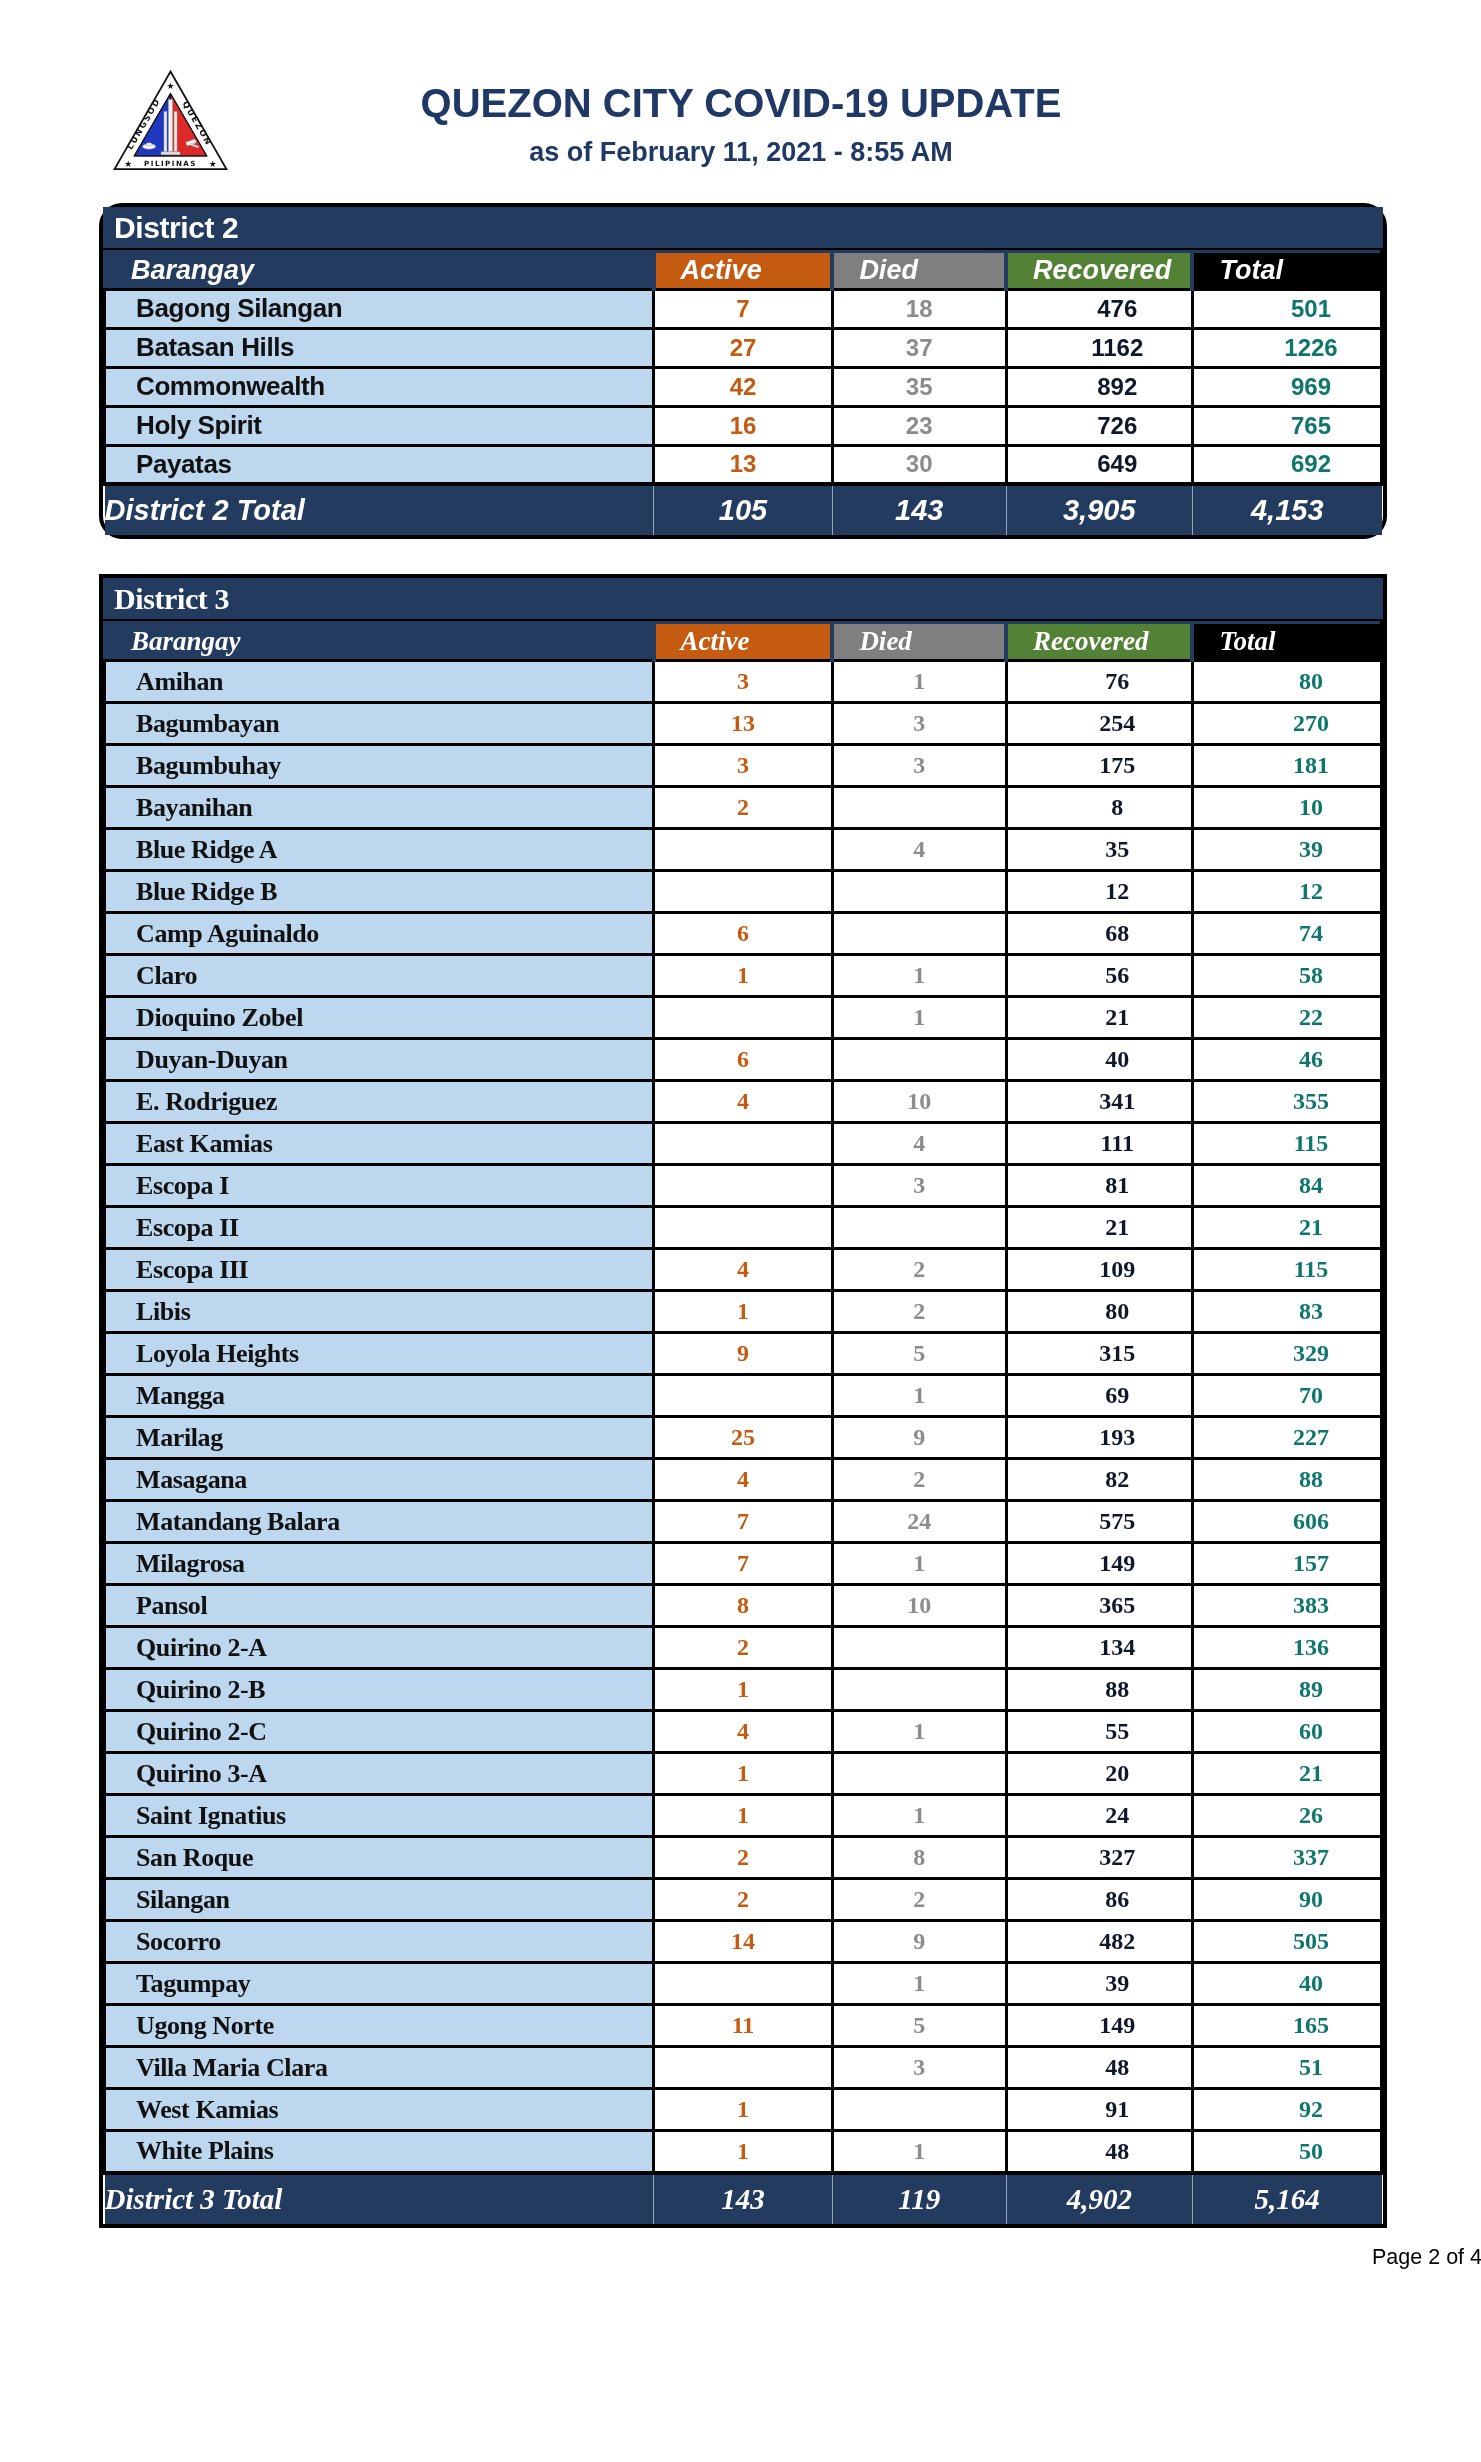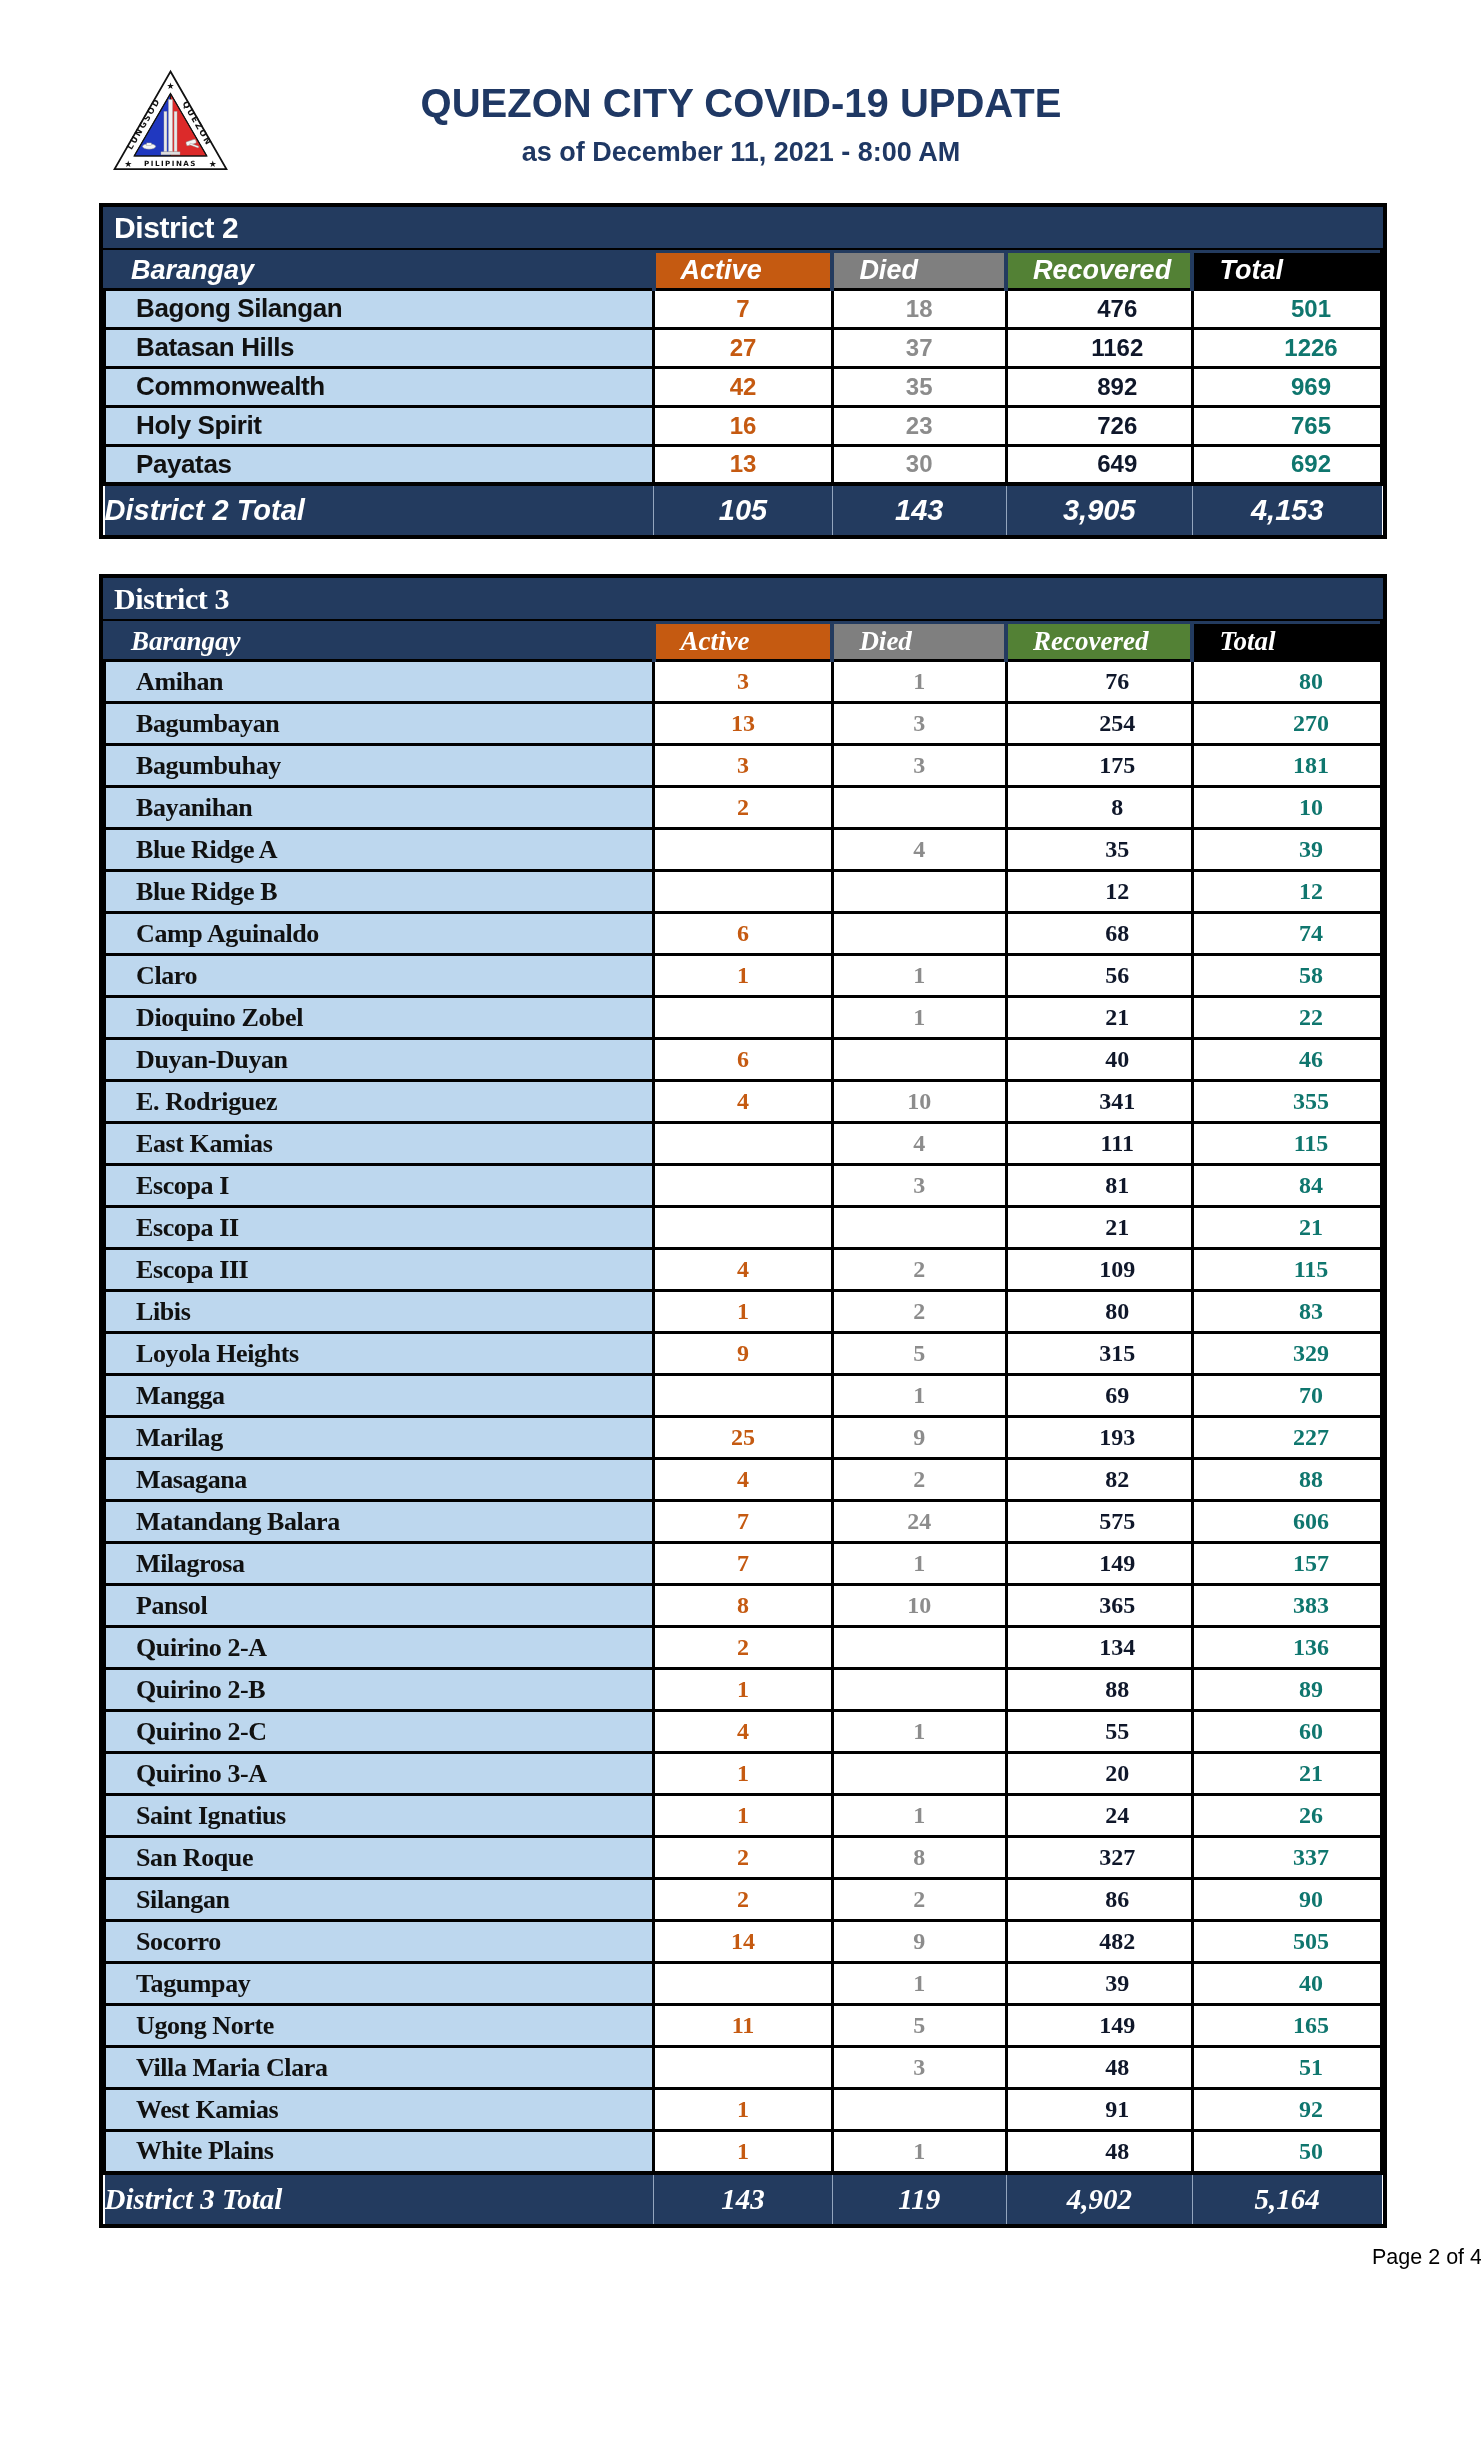--- a/index.html
+++ b/index.html
@@ -26,21 +26,21 @@
     font-size: 27px; font-weight: bold; color: #1F3864;
   }
 
   
   .tbl-wrap {
     width: 1288px;
     margin-left: 99px;
     border: 4.8px solid #000000;
     background: #ffffff;
   }
-  .d2-wrap { margin-top: 1.6px; }
+  .d2-wrap { margin-top: 1.6px; border-radius: 23px; }
   .d3-wrap { margin-top: 35px; font-family: Liberation Serif, serif; }
 
   .district-bar {
     background: #233B5F;
     color: #ffffff;
     font-size: 30px;
     font-weight: bold;
     letter-spacing: -0.4px;
     height: 43px;
     line-height: 41px;
@@ -150,21 +150,21 @@
       <text x="100" y="34" font-size="15" fill="#F2C213" text-anchor="middle">★</text>
       <text x="29" y="165" font-size="15" fill="#F2C213" text-anchor="middle">★</text>
       <text x="171" y="165" font-size="15" fill="#F2C213" text-anchor="middle">★</text>
 
       <text font-size="14" letter-spacing="3" text-anchor="middle" transform="translate(59,95) rotate(-60)">LUNGSOD</text>
       <text font-size="14" letter-spacing="3" text-anchor="middle" transform="translate(141,95) rotate(60)">QUEZON</text>
       <text x="100" y="163" font-size="12" letter-spacing="2.5" text-anchor="middle">PILIPINAS</text>
     </svg>
     <div class="titles">
       <div class="main-title">QUEZON CITY COVID-19 UPDATE</div>
-      <div class="sub-title">as of December 11, 2021 - 8:00 AM</div>
+      <div class="sub-title">as of February 11, 2021 - 8:55 AM</div>
     </div>
   </div>
 
   <div class="tbl-wrap d2-wrap">
     <div class="district-bar">District 2</div>
     <table>
       <colgroup>
         <col class="c-name">
           <col class="c-act">
           <col class="c-died">

